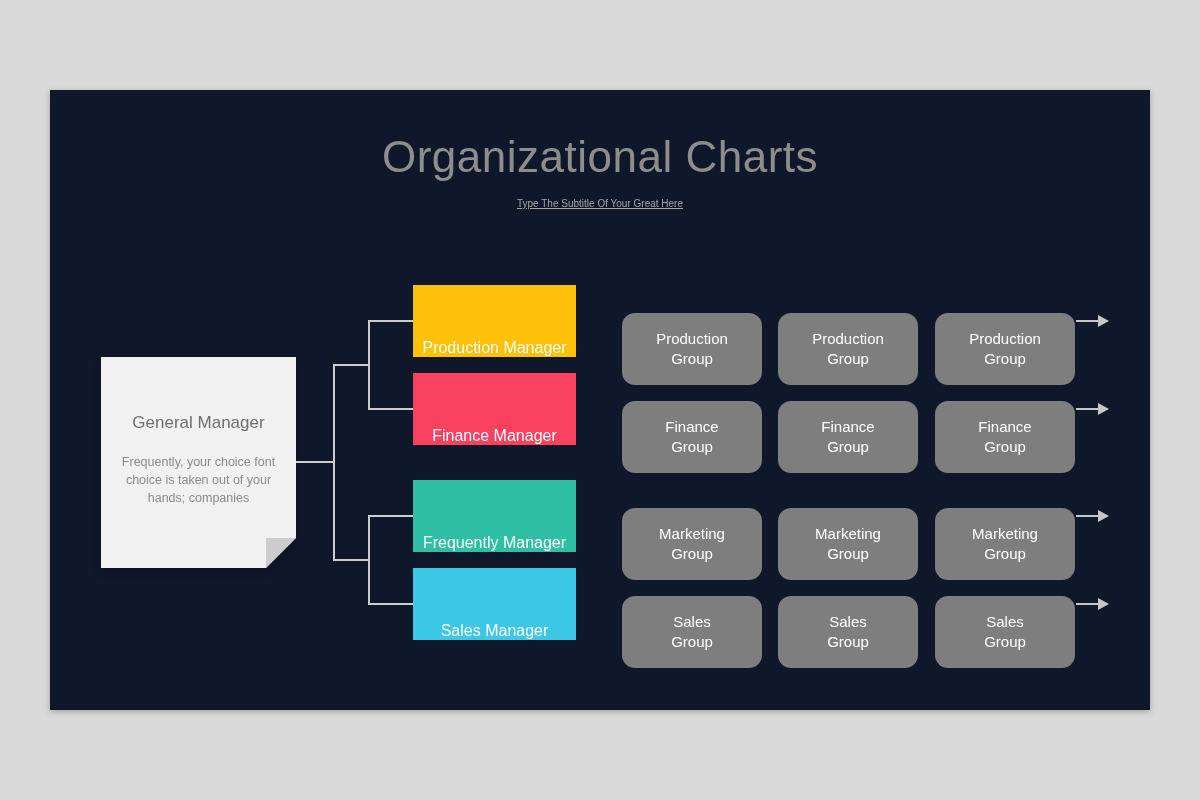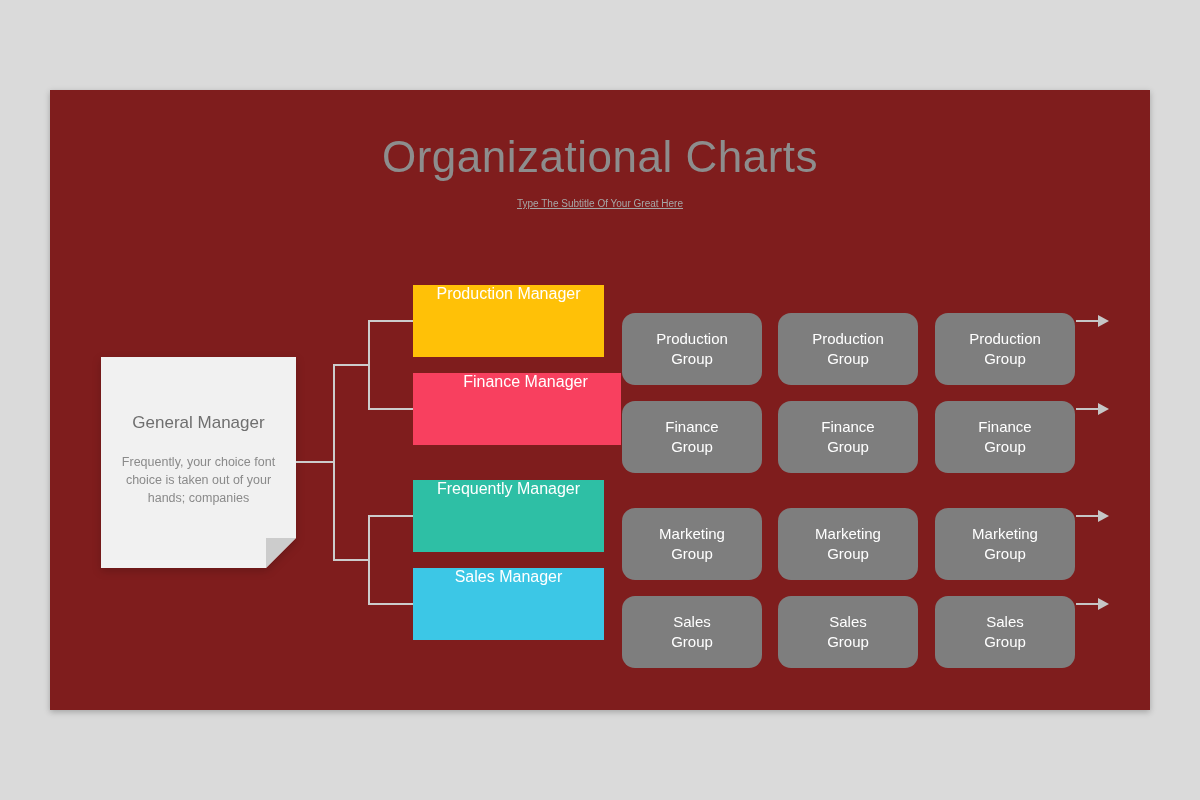--- a/index.html
+++ b/index.html
@@ -1,18 +1,18 @@
 <!DOCTYPE html>
 <html><head>
 <meta charset="utf-8">
 <style>
   html,body{margin:0;padding:0;}
   body{font-family:"Liberation Sans", sans-serif; background:#dadada;}
   .canvas{position:relative;width:1200px;height:800px;background:#dadada;overflow:hidden;}
-  .slide{position:absolute;left:50px;top:90px;width:1100px;height:620px;background:#7f1d1d;
+  .slide{position:absolute;left:50px;top:90px;width:1100px;height:620px;background:#0f172a;
          box-shadow:0 2px 6px rgba(0,0,0,0.25);}
   .title{position:absolute;left:0;top:42px;width:100%;text-align:center;
          font-size:44px;font-weight:400;color:#8d8d8d;letter-spacing:0.5px;}
   .subtitle{position:absolute;left:0;top:108px;width:100%;text-align:center;
          font-size:10px;color:#a6a6a6;text-decoration:underline;}
 
   
   .gm-wrap{position:absolute;left:51px;top:267px;width:195px;height:211px;
            filter:drop-shadow(0 3px 4px rgba(0,0,0,0.18));}
   .gm-box{position:relative;width:100%;height:100%;background:#f1f1f1;
@@ -20,22 +20,22 @@
           box-sizing:border-box;padding:56px 14px 4px;text-align:center;}
   .gm-title{font-size:17px;color:#6f6f6f;margin-bottom:20px;}
   .gm-desc{font-size:12.5px;line-height:1.45;color:#8a8a8a;}
   .gm-fold{position:absolute;right:0;bottom:0;width:0;height:0;
            border-top:30px solid #cccccc;border-right:30px solid transparent;}
 
   
   .conn{position:absolute;background:#cccccc;}
 
   
-  .mbox{position:absolute;left:363px;width:191px;height:72px;display:flex;
-        align-items:flex-start;justify-content:center;color:#ffffff;font-size:16px;}
+  .mbox{position:absolute;left:363px;width:163px;height:72px;display:flex;
+        align-items:flex-end;justify-content:center;color:#ffffff;font-size:16px;}
   .gbox{position:absolute;width:140px;height:72px;border-radius:13px;background:#7e7e7e;
         display:flex;align-items:center;justify-content:center;color:#ffffff;font-size:15px;margin-top:28px;}
   .g0{left:572px;} .g1{left:728px;} .g2{left:885px;}
   .r0{top:195px;} .r1{top:283px;} .r2{top:390px;} .r3{top:478px;}
   .group-label{white-space:pre-line;text-align:center;line-height:1.35;}
 
   
   .arrow-line{position:absolute;left:1026px;width:22px;height:2px;background:#c6c6c6;}
   .arrow-head{position:absolute;left:1048px;width:0;height:0;
               border-left:11px solid #c6c6c6;border-top:6px solid transparent;
@@ -82,21 +82,21 @@
         <span class="group-label">Production
 Group</span>
       </div>
     <div class="gbox g2 r0">
         <span class="group-label">Production
 Group</span>
       </div>
     <div class="arrow-line al0"></div>
     <div class="arrow-head ah0"></div>
 
-    <div class="mbox r1" style="background: rgb(248, 64, 95); padding-left: 17px;">
+    <div class="mbox r1" style="background: rgb(248, 64, 95);">
       <span>Finance Manager</span>
     </div>
     <div class="gbox g0 r1">
         <span class="group-label">Finance
 Group</span>
       </div>
     <div class="gbox g1 r1">
         <span class="group-label">Finance
 Group</span>
       </div>

